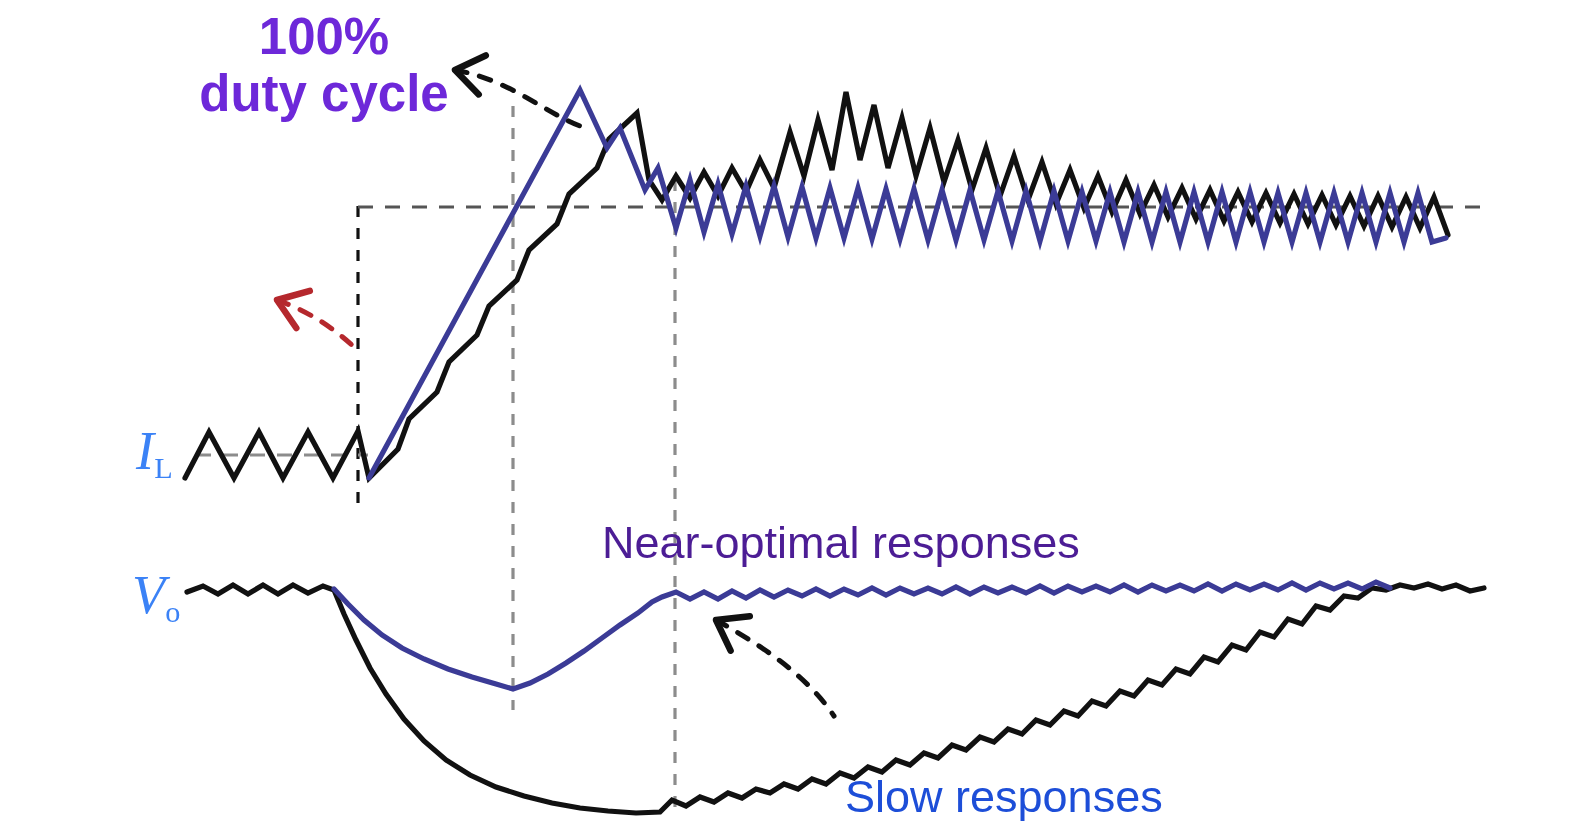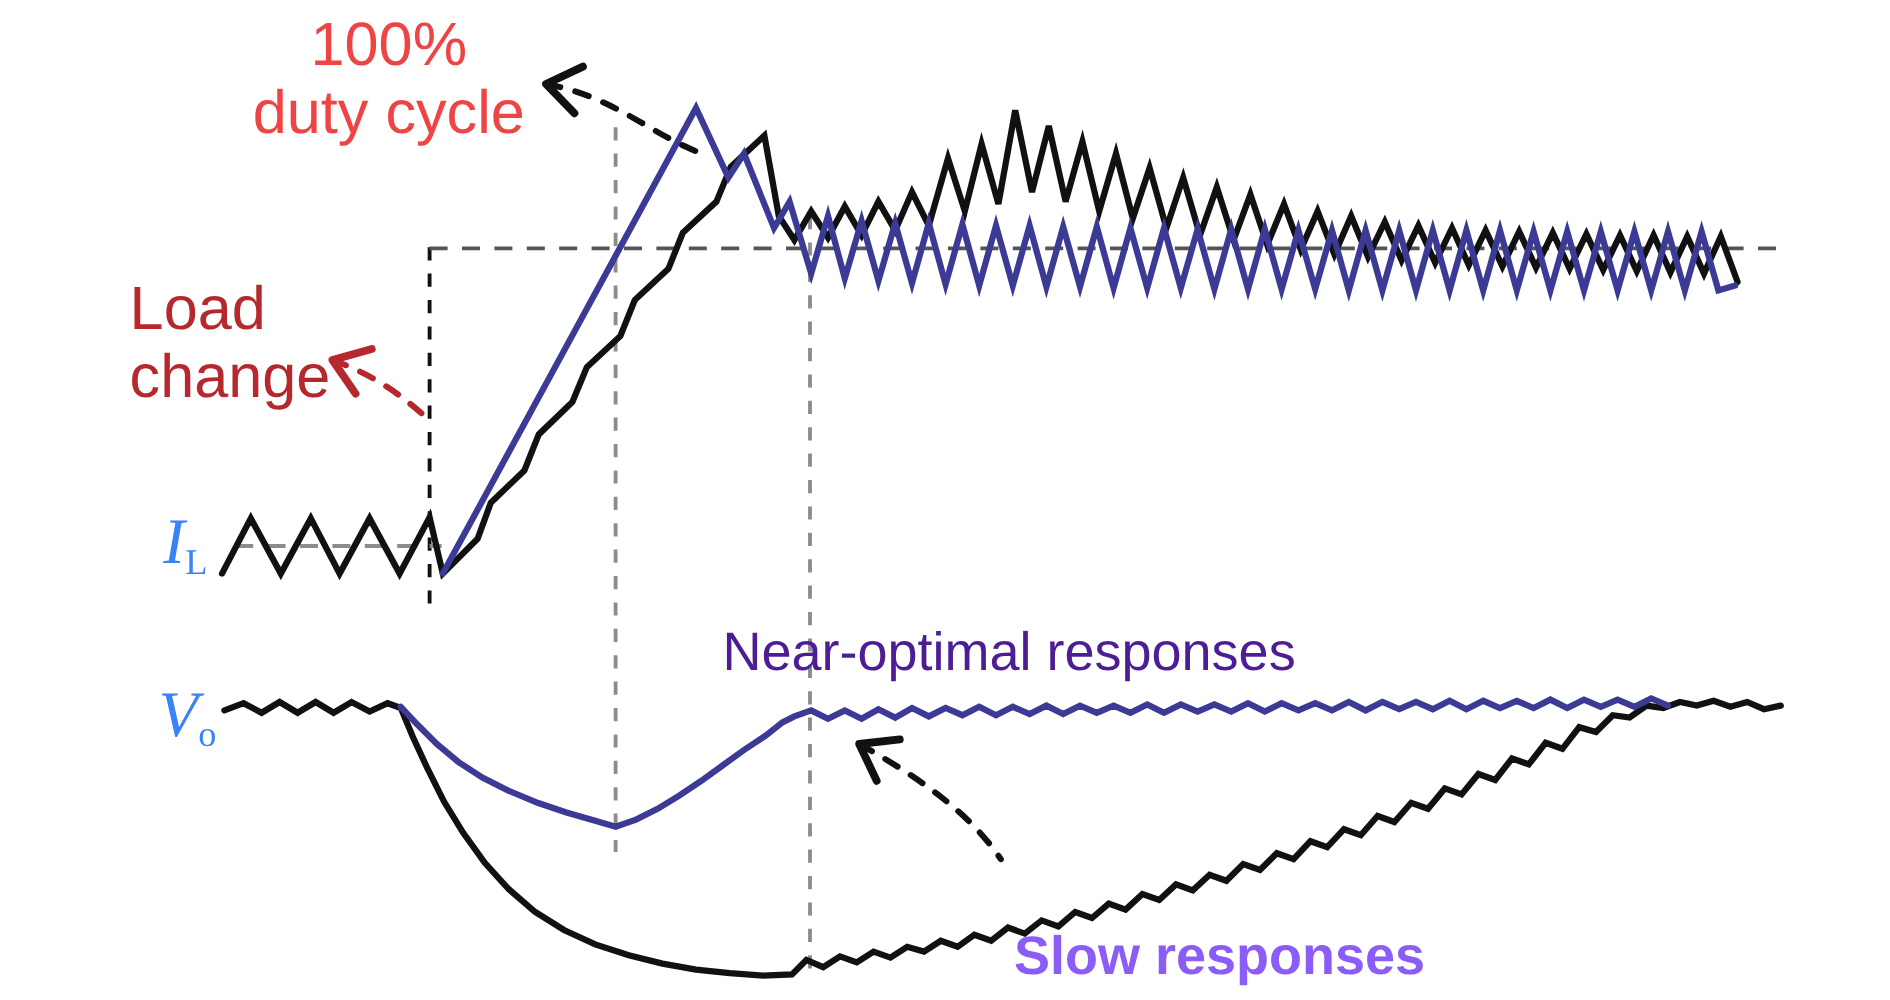--- a/index.html
+++ b/index.html
@@ -59,29 +59,27 @@
     <g id="g-arrows">
         <path d="M 455 70 C 510 80 540 110 580 126" fill="none" stroke="#111111" stroke-width="5" stroke-dasharray="12 13" stroke-linecap="round"></path>
         <path d="M 485.8 55.5 L 455 70 L 478.7 94.4" fill="none" stroke="#111111" stroke-width="6.5" stroke-linecap="round" stroke-linejoin="round"></path>
         <path d="M 277 300 C 310 312 330 326 352 345" fill="none" stroke="#b5282d" stroke-width="5" stroke-dasharray="12 13" stroke-linecap="round"></path>
         <path d="M 309.8 290.9 L 277 300 L 296.3 328.0" fill="none" stroke="#b5282d" stroke-width="6.5" stroke-linecap="round" stroke-linejoin="round"></path>
         <path d="M 716 620 C 770 650 810 680 834 716" fill="none" stroke="#111111" stroke-width="5" stroke-dasharray="12 13" stroke-linecap="round"></path>
         <path d="M 749.8 616.2 L 716 620 L 730.6 650.7" fill="none" stroke="#111111" stroke-width="6.5" stroke-linecap="round" stroke-linejoin="round"></path>
       </g>
   </svg>
 
-  <div class="lbl lbl-duty" style="color: #ef4444;">100%
+  <div class="lbl lbl-duty" style="color: #6d28d9; font-weight: bold;">100%
 duty cycle</div>
 
-  <div class="lbl lbl-load" style="color: rgb(181, 40, 45);">Load
-change</div>
 
   <div class="lbl lbl-near" style="color: #4c1d95;">Near-optimal responses</div>
 
-  <div class="lbl lbl-slow" style="color: #8b5cf6; font-weight: bold;">Slow responses</div>
+  <div class="lbl lbl-slow" style="color: #1d4ed8;">Slow responses</div>
 
   <div class="axlbl ax-il">
     <span>I</span><sub>L</sub>
   </div>
 
   <div class="axlbl ax-vo">
     <span>V</span><sub>o</sub>
   </div>
 
 </div>

